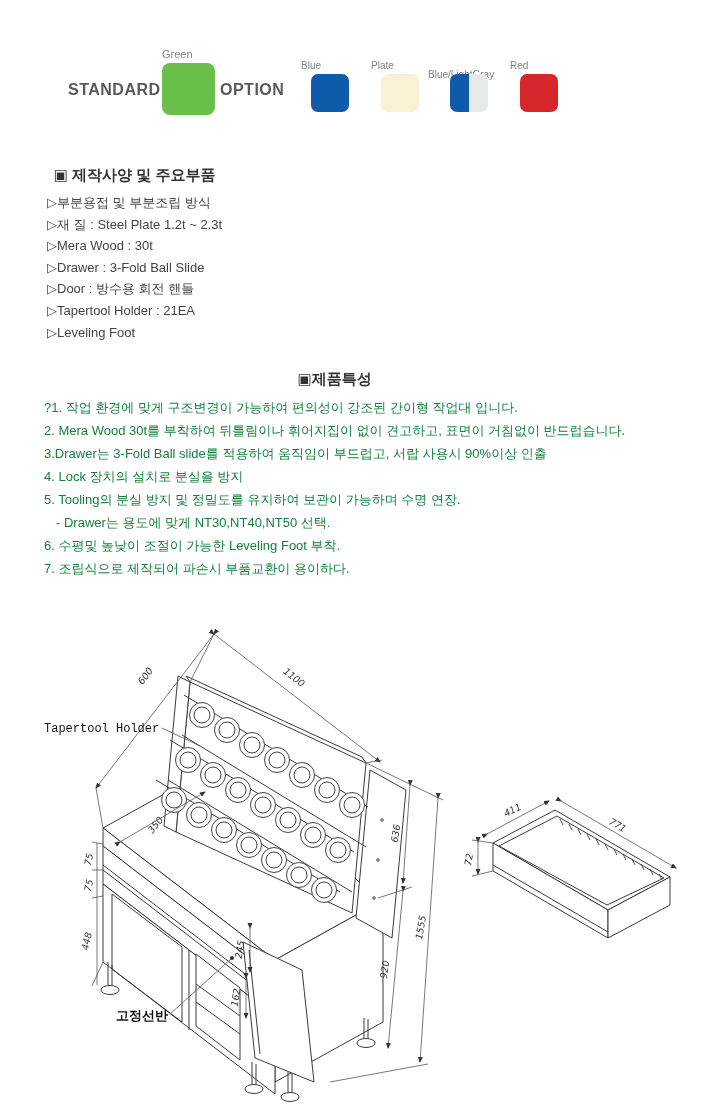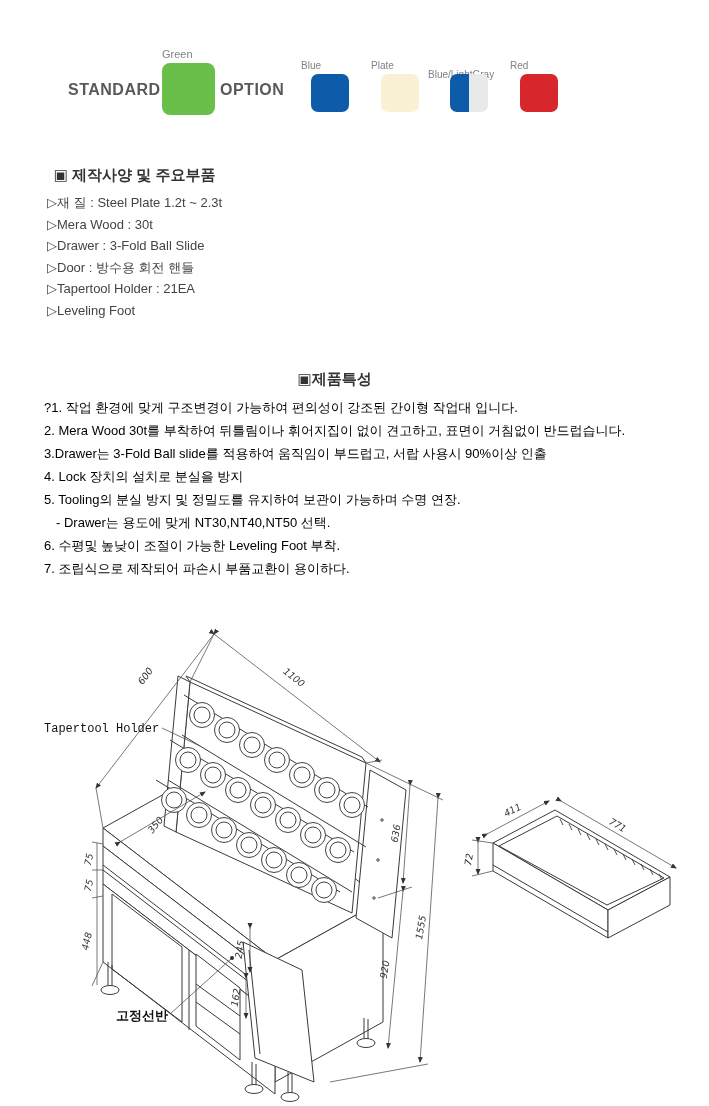--- a/index.html
+++ b/index.html
@@ -14,21 +14,21 @@
   .sw-blue{background:#0d5ba9;}
   .sw-ivory{background:#faf1d4;}
   .sw-red{background:#d8262d;}
   .sw-split{display:flex;overflow:hidden;border-radius:7px;}
   .sw-split .half-b{width:50%;background:#0d5ba9;}
   .sw-split .half-g{width:50%;background:#e8eaea;}
   
   .sec{position:absolute;left:47px;}
   .sec-title{font-size:15px;font-weight:700;color:#333;margin:0 0 7px 0;text-align:center;}
   .spec-item{font-size:13px;color:#444;line-height:21.6px;white-space:nowrap;}
-  .feat-item{font-size:13px;color:#000000;line-height:23px;white-space:nowrap;}
+  .feat-item{font-size:13px;color:#15803d;line-height:23px;white-space:nowrap;}
   .feat-sub{padding-left:12px;}
   
   .drawing{position:absolute;top:620px;left:0;}
   .ln{stroke:#3a3a3a;stroke-width:1;fill:none;}
   .lnw{stroke:#3a3a3a;stroke-width:1;fill:#fff;}
   .dim{stroke:#555;stroke-width:.8;fill:none;}
   .dimtxt{font-family:"DejaVu Sans","Liberation Sans",sans-serif;font-style:italic;
           font-size:9.5px;fill:#333;}
   .lbl-mono{font-family:"Liberation Mono","DejaVu Sans Mono",monospace;font-size:12px;fill:#111;}
   .lbl-kor{font-size:13px;font-weight:700;fill:#111;}
@@ -57,20 +57,21 @@
       <div class="half-b"></div>
       <div class="half-g"></div>
     </div>
 
     <div class="swatch-label" style="left:510px;top:60px;width:58px;">Red</div>
     <div class="swatch sw-red" style="left:520px;top:74px;width:38px;height:38px;border-radius:7px;"></div>
   </div>
 
   <div class="sec" style="top:166px;">
     <div class="sec-title">▣ 제작사양 및 주요부품</div>
+    <div class="spec-item">▷부분용접 및 부분조립 방식</div>
     <div class="spec-item">▷재 질 : Steel Plate 1.2t ~ 2.3t</div>
     <div class="spec-item">▷Mera Wood : 30t</div>
     <div class="spec-item">▷Drawer : 3-Fold Ball Slide</div>
     <div class="spec-item">▷Door : 방수용 회전 핸들</div>
     <div class="spec-item">▷Tapertool Holder : 21EA</div>
     <div class="spec-item">▷Leveling Foot</div>
   </div>
 
   <div class="sec" style="top:370px;left:44px;">
     <div class="sec-title">▣제품특성</div>

